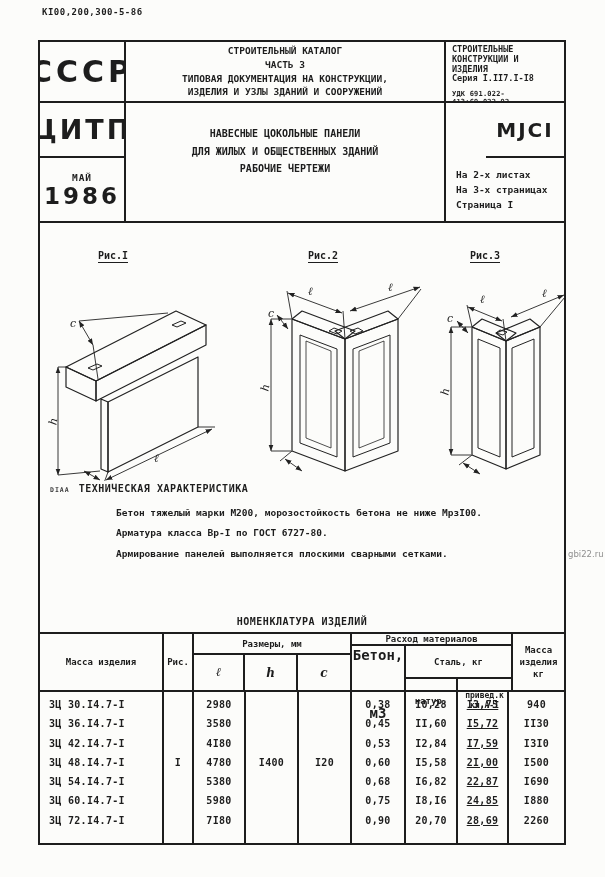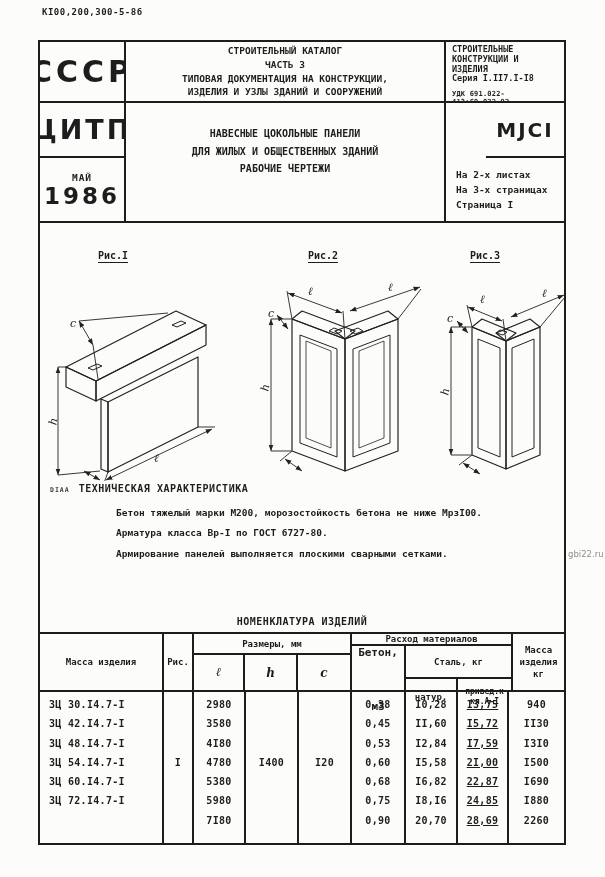--- a/index.html
+++ b/index.html
@@ -91,21 +91,21 @@
   .g-sizes{ width:158px; border-right:2px solid var(--ink); display:flex; flex-direction:column; }
   .g-title{ height:21px; border-bottom:2px solid var(--ink); display:flex; align-items:center; justify-content:center; font-size:9px; }
   .g-cols{ flex:1; display:flex; }
   .c-dim{ display:flex; align-items:center; justify-content:center;
     font-family:"DejaVu Serif", serif; font-style:italic; font-size:12px; font-weight:600; }
   .c-l{ width:52px; border-right:2px solid var(--ink); }
   .c-h{ width:53px; border-right:2px solid var(--ink); }
   .c-c{ width:53px; }
   .g-mat{ width:161px; border-right:2px solid var(--ink); display:flex; flex-direction:column; }
   .c-concrete{ width:54px; border-right:2px solid var(--ink); display:flex; flex-direction:column;
-    align-items:center; justify-content:center; font-size:11px; line-height:1.35;gap:39px; }
+    align-items:center; justify-content:center; font-size:14px; line-height:1.35;gap:39px; }
   .g-steel{ flex:1; display:flex; flex-direction:column; }
   .g-steel-title{ height:33px; border-bottom:2px solid var(--ink); display:flex; align-items:center; justify-content:center; font-size:9px; }
   .g-steel-cols{ flex:1; display:flex; }
   .c-nat{ width:52px; border-right:2px solid var(--ink); display:flex; align-items:center; justify-content:center; font-size:9px; }
   .c-red{ flex:1; display:flex; flex-direction:column; align-items:center; justify-content:center; font-size:8px; line-height:1.2; }
   .c-mass{ flex:1; display:flex; flex-direction:column; align-items:center; justify-content:center; font-size:9px; line-height:1.35; }
 
   .nt-body{ flex:1; display:flex; }
   .nt-col{ padding-top:7px; }
   .nt-col.b-mark{ width:124px; border-right:2px solid var(--ink); }
@@ -326,20 +326,21 @@
       </div>
       <div class="c-mass">
         <div>Масса</div>
         <div>изделия</div>
         <div>кг</div>
       </div>
     </div>
     <div class="nt-body">
       <div class="nt-col b-mark">
           <div class="nt-cell">ЗЦ 30.I4.7-I</div>
+          <div class="nt-cell">ЗЦ 36.I4.7-I</div>
           <div class="nt-cell">ЗЦ 42.I4.7-I</div>
           <div class="nt-cell">ЗЦ 48.I4.7-I</div>
           <div class="nt-cell">ЗЦ 54.I4.7-I</div>
           <div class="nt-cell">ЗЦ 60.I4.7-I</div>
           <div class="nt-cell">ЗЦ 72.I4.7-I</div>
         </div>
       <div class="nt-col b-fig">
           <div class="nt-cell"></div>
           <div class="nt-cell"></div>
           <div class="nt-cell"></div>

